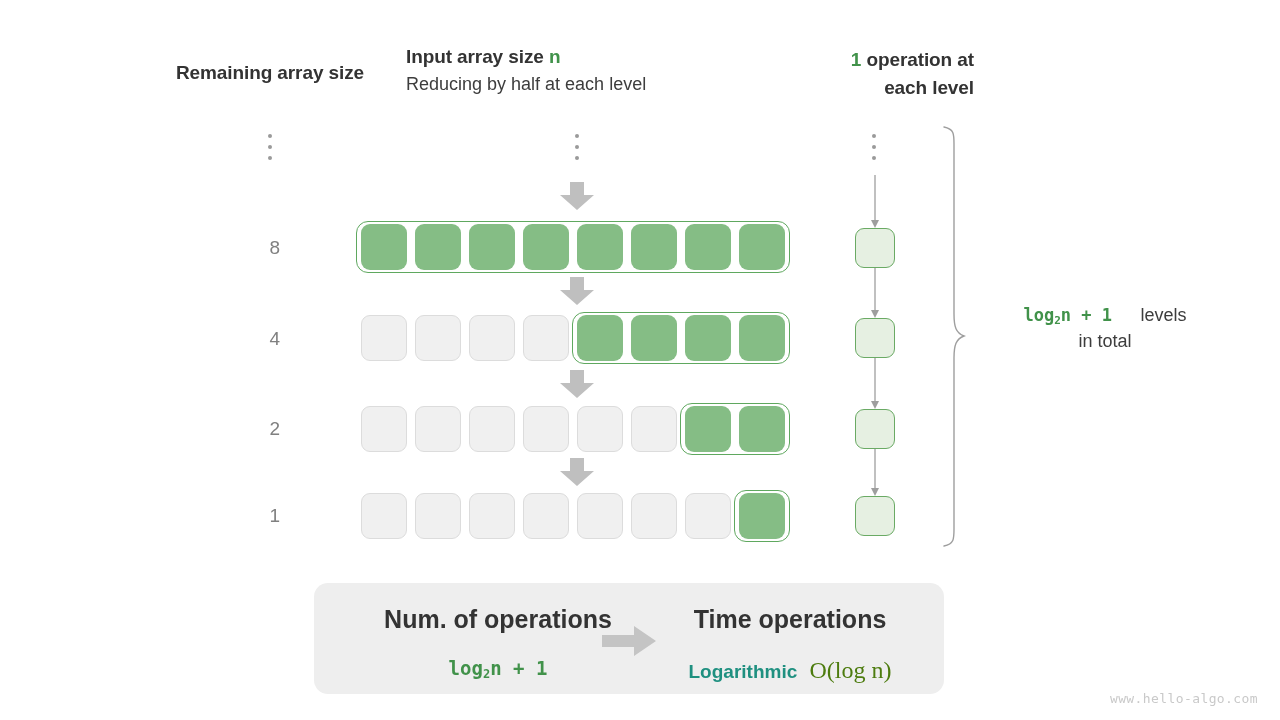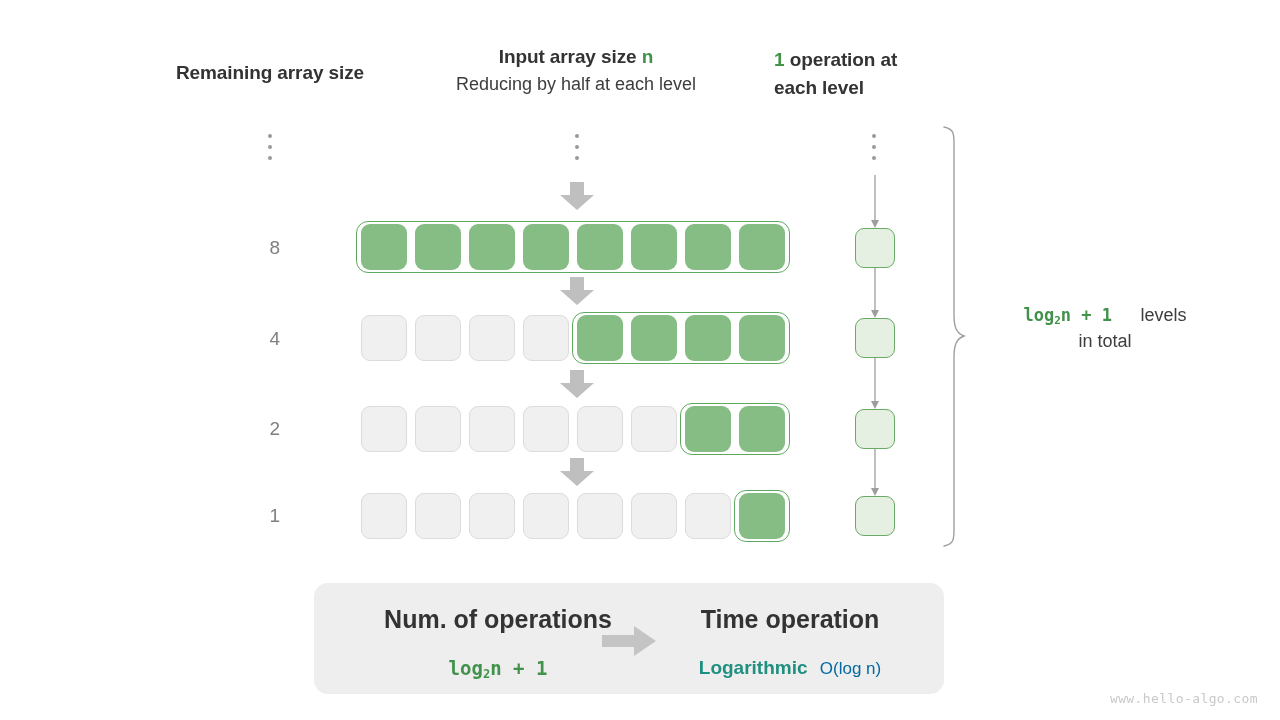--- a/index.html
+++ b/index.html
@@ -30,26 +30,26 @@
     color: #3d3d3d;
   }
   .green { color: #41924a; }
 
   #hdr-left {
     left: 0; top: 62px; width: 540px;
     text-align: center;
   }
   #hdr-mid {
     left: 406px; top: 46px; width: 340px;
-    text-align: center;
+    text-align: left;
   }
   #hdr-mid .line2 { margin-top: 6px; }
   #hdr-right {
     left: 774px; top: 46px; width: 200px;
-    text-align: left;
+    text-align: right;
     line-height: 1.45;
   }
 
   
   .row-label {
     font-size: 19px;
     color: #808080;
     text-align: right;
     width: 40px;
   }
@@ -170,23 +170,23 @@
     vertical-align: baseline;
     position: relative;
     top: 3px;
   }
   .val-teal-bold {
     font-weight: bold;
     color: #1f9080;
     font-size: 19px;
   }
   .val-teal-mono {
-    font-family: Liberation Sans, sans-serif;
-    color: #0369a1;
-    font-size: 17px;
+    font-family: Liberation Serif, serif;
+    color: #4d7c0f;
+    font-size: 24px;
   }
 
   
   #watermark {
     right: 22px; bottom: 14px;
     font-family: "DejaVu Sans Mono", "Liberation Mono", monospace;
     font-size: 13px;
     color: #c9c9c9;
     letter-spacing: 0.4px;
   }
@@ -350,21 +350,21 @@
     </div>
   </div>
 
   <div class="abs" style="left:288px; top:43px;">
     <svg width="54" height="30" viewBox="0 0 54 30">
         <path d="M0 9 H32 V0 L54 15 L32 30 V21 H0 Z" fill="#c4c4c4"></path>
       </svg>
   </div>
 
   <div class="sum-col" style="left:336px; width:280px;">
-    <div class="sum-title">Time operation</div>
+    <div class="sum-title">Time operations</div>
     <div class="sum-value">
       <span class="val-teal-bold">Logarithmic</span>
       <span class="val-teal-mono" style="margin-left:7px;">O(log n)</span>
     </div>
   </div>
 </div>
 
 <div class="abs" id="watermark">www.hello-algo.com</div>
 
 </body></html>

